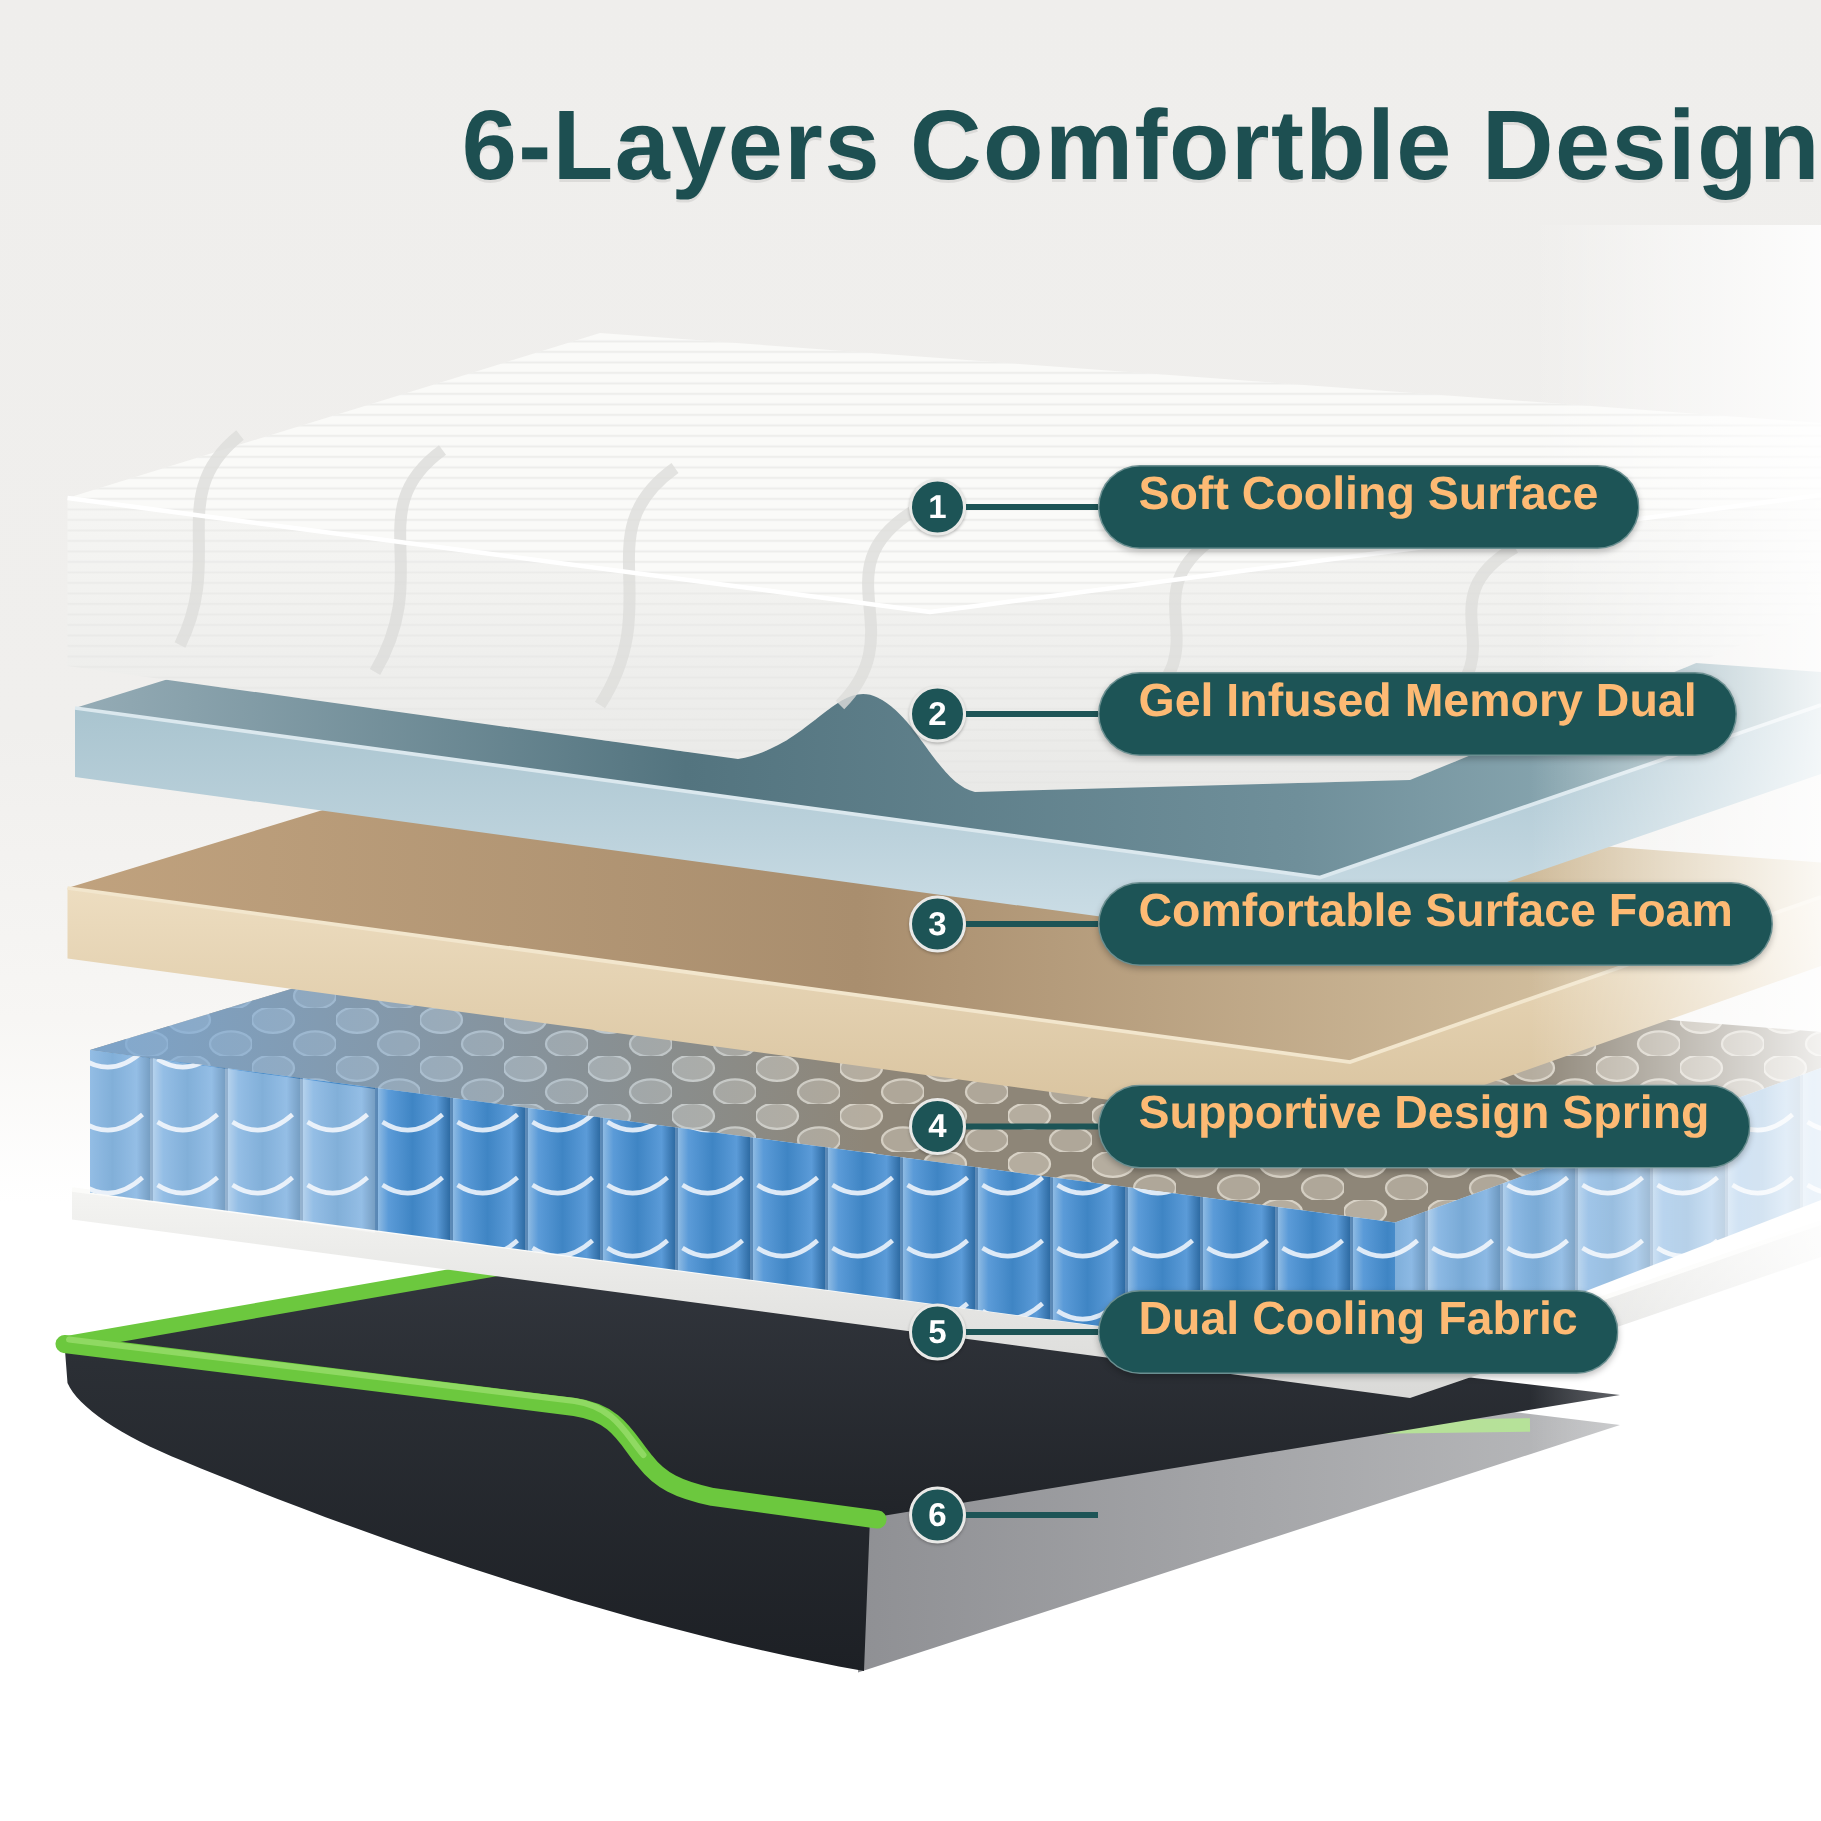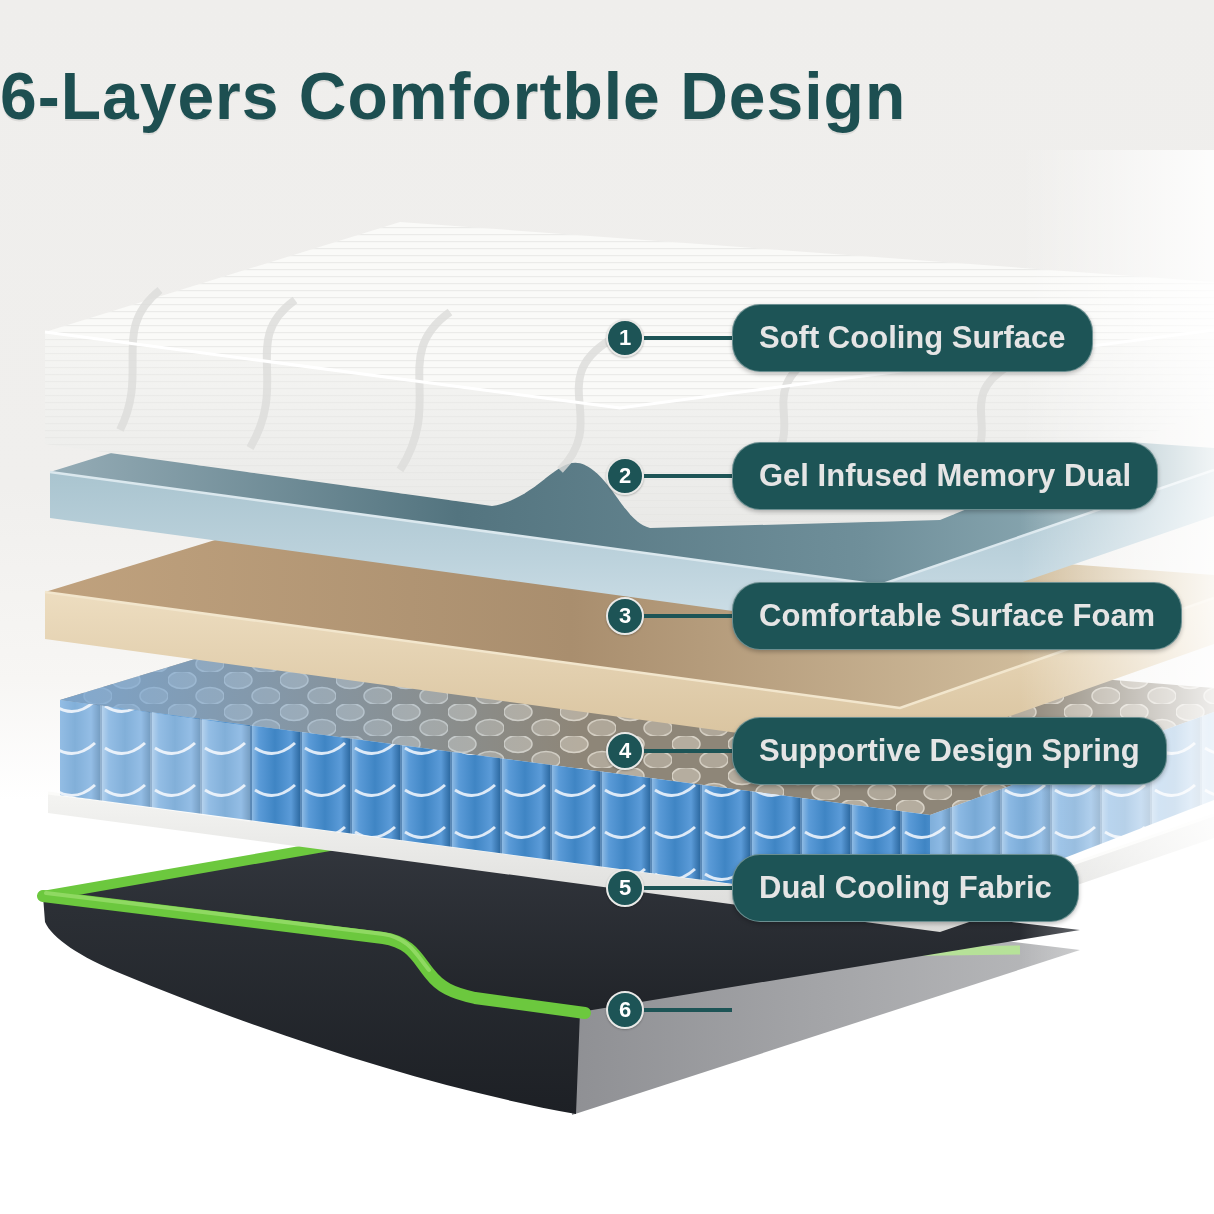--- a/index.html
+++ b/index.html
@@ -3,40 +3,40 @@
 <meta charset="utf-8">
 <style>
   html,body{margin:0;padding:0;background:#fff;}
   .stage{
     position:relative;width:1214px;height:1214px;overflow:hidden;
     background:linear-gradient(180deg,#efeeec 0%,#f0efed 40%,#f7f6f4 56%,#ffffff 66%,#ffffff 100%);
     font-family:"Liberation Sans",sans-serif;
   }
   .title{
     position:absolute;top:58px;left:0;width:100%;
-    text-align:left;font-size:66px;font-weight:bold;letter-spacing:1px;
+    text-align:right;font-size:66px;font-weight:bold;letter-spacing:1px;
     color:#1d4f51;text-shadow:0 2px 0 rgba(0,0,0,0.08);
   }
   .art{position:absolute;left:0;top:0;}
   .callout{
     position:absolute;left:606px;display:flex;align-items:center;height:56px;
   }
   .badge{
     width:38px;height:38px;border-radius:50%;background:#1d5456;
     border:2px solid #e9e9e7;box-sizing:border-box;
     color:#fff;font-size:22px;font-weight:bold;
     display:flex;align-items:center;justify-content:center;
     flex:0 0 auto;box-shadow:0 1px 2px rgba(0,0,0,.25);
   }
   .lead{width:88px;height:4px;background:#1d5456;flex:0 0 auto;}
   .pill{
-    height:68px;border-radius:28px;background:#1d5456;
+    height:56px;border-radius:28px;background:#1d5456;
     border:1px solid rgba(255,255,255,.35);box-sizing:border-box;
-    color:#e5e5e5;font-size:31px;font-weight:bold;white-space:nowrap;
-    display:flex;align-items:center;padding:0 26px;
+    color:#fdba74;font-size:31px;font-weight:bold;white-space:nowrap;
+    display:flex;padding:0 26px;
     box-shadow:0 2px 4px rgba(0,0,0,.25);
   }
 </style>
 </head>
 <body>
 
 <div class="stage">
 
   <svg class="art" width="1214" height="1214" viewBox="0 0 1214 1214">
     <defs>

